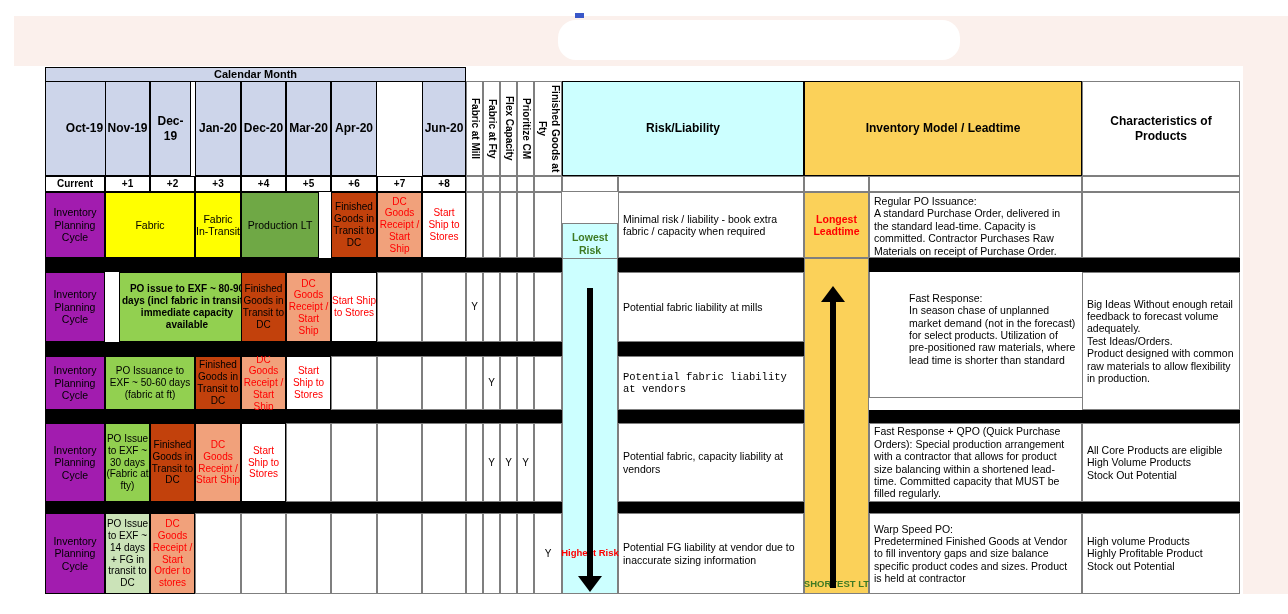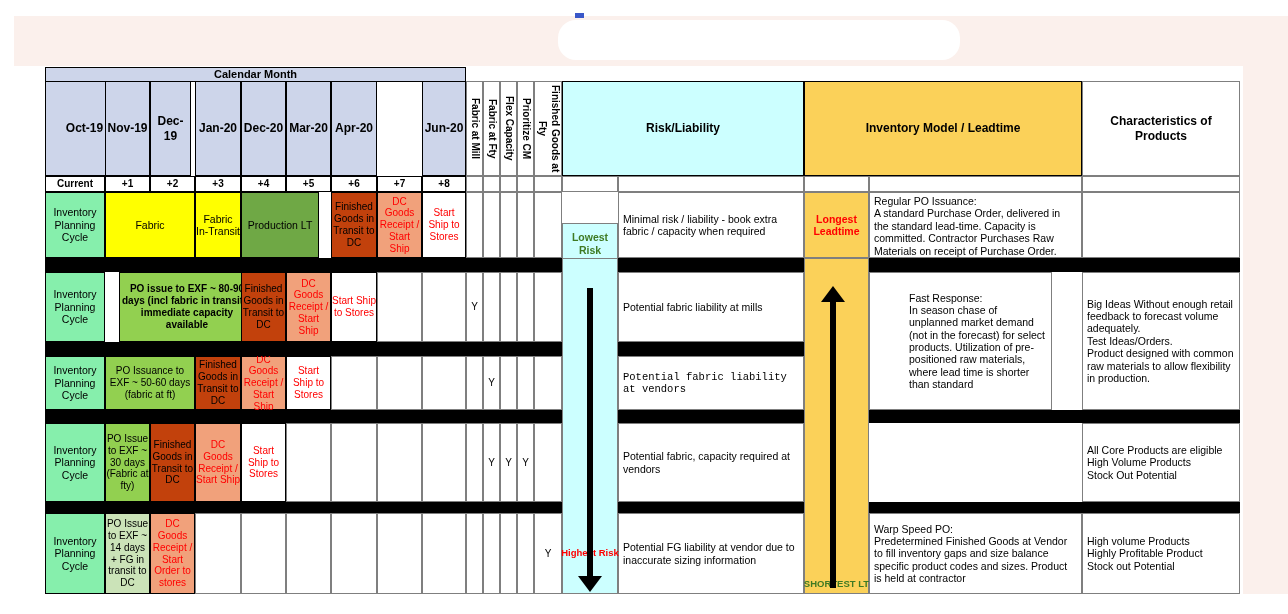--- a/index.html
+++ b/index.html
@@ -3,21 +3,21 @@
 <meta charset="utf-8">
 <style>
   html,body{margin:0;padding:0;background:#ffffff;}
   #canvas{position:relative;width:1288px;height:614px;background:#ffffff;overflow:hidden;
           font-family:"Liberation Sans", sans-serif;color:#000;}
   .cell{position:absolute;box-sizing:border-box;border:1px solid #7f7f7f;background:#fff;
         display:flex;align-items:center;justify-content:center;text-align:center;
         font-size:10.5px;line-height:1.18;}
   .bb{border-color:#000;}
   .lav{background:#CDD5EA;}
-  .pink{background:#86efac;justify-content:center;}
+  .pink{background:#a21caf;justify-content:center;}
   .yel{background:#FFFF00;}
   .grn{background:#6FA845;}
   .ltg{background:#92D050;}
   .pag{background:#CBE3B8;}
   .cyn{background:#c2410c;}
   .sal{background:#F1A17B;}
   .rsk{background:#CCFFFF;}
   .org{background:#FBD159;}
   .red{color:#FF0000;}
   .grnt{color:#3F7A23;margin-top:31px;}
@@ -220,21 +220,21 @@
     </div>
   <div class="cell f10" style="left:517px;top:272px;width:17px;height:70px;">
       <span></span>
     </div>
   <div class="cell f10" style="left:534px;top:272px;width:28px;height:70px;">
       <span></span>
     </div>
   <div class="cell left" style="left:618px;top:272px;width:186px;height:70px;">
       <span>Potential fabric liability at mills</span>
     </div>
-  <div class="cell left pre" style="left:869px;top:272px;width:183px;height:138px;padding-left:39px;"><span>Fast Response:
+  <div class="cell left pre" style="left:869px;top:260px;width:214px;height:138px;padding-left:39px;"><span>Fast Response:
 In season chase of unplanned market demand (not in the forecast) for select products. Utilization of pre-positioned raw materials, where lead time is shorter than standard</span></div>
   <div class="cell left pre" style="left:1082px;top:272px;width:158px;height:138px;"><span>Big Ideas Without enough retail feedback to forecast volume adequately.
 Test Ideas/Orders.
 Product designed with common raw materials to allow flexibility in production.</span></div>
 
   <div class="cell pink bb" style="left:45px;top:356px;width:60px;height:54px;">
       <span>Inventory Planning Cycle</span>
     </div>
   <div class="cell ltg bb f10" style="left:105px;top:356px;width:90px;height:54px;">
       <span>PO Issuance to EXF ~ 50-60 days (fabric at ft)</span>
@@ -298,22 +298,23 @@
   <div class="cell f10" style="left:500px;top:423px;width:17px;height:79px;">
       <span>Y</span>
     </div>
   <div class="cell f10" style="left:517px;top:423px;width:17px;height:79px;">
       <span>Y</span>
     </div>
   <div class="cell f10" style="left:534px;top:423px;width:28px;height:79px;">
       <span></span>
     </div>
   <div class="cell left" style="left:618px;top:423px;width:186px;height:79px;">
-      <span>Potential fabric, capacity required at vendors</span>
-    </div>
+      <span>Potential fabric, capacity liability at vendors</span>
+    </div>
+  <div class="cell left pre" style="left:869px;top:423px;width:213px;height:79px;"><span>Fast Response + QPO (Quick Purchase Orders): Special production arrangement with a contractor that allows for product size balancing within a shortened lead-time. Committed capacity that MUST be filled regularly.</span></div>
   <div class="cell left pre" style="left:1082px;top:423px;width:158px;height:79px;"><span>All Core Products are eligible
 High Volume Products
 Stock Out Potential</span></div>
 
   <div class="cell pink bb" style="left:45px;top:513px;width:60px;height:81px;">
       <span>Inventory Planning Cycle</span>
     </div>
   <div class="cell pag bb f10" style="left:105px;top:513px;width:45px;height:81px;">
       <span>PO Issue to EXF ~ 14 days + FG in transit to DC</span>
     </div>

